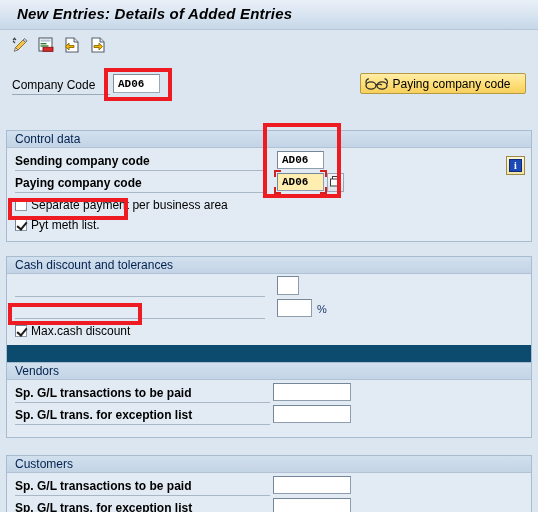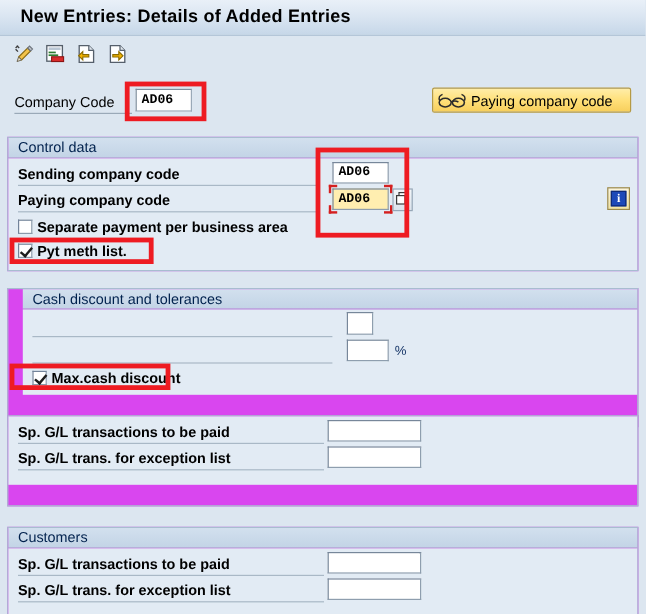--- a/index.html
+++ b/index.html
@@ -24,20 +24,21 @@
     width: 538px; height: 30px;
     background: linear-gradient(to bottom, #e9f0f8 0%, #dbe6f2 45%, #c6d7e8 100%);
     border-bottom: 1px solid #b4c6d8;
     box-sizing: border-box;
   }
   #title-text {
     position: absolute;
     left: 17px; top: 5px;
     font-size: 15px;
     font-weight: bold;
+    font-style: italic;
     letter-spacing: 0.2px;
     white-space: nowrap;
     color: #000;
   }
 
   
   #toolbar {
     position: absolute;
     left: 0; top: 31px;
     width: 538px; height: 27px;
@@ -111,21 +112,22 @@
     padding-right: 12px;
   }
 
   
   .group {
     position: absolute;
     left: 6px;
     width: 526px;
     box-sizing: border-box;
     border: 1px solid #a8bcd0;
-    background: #d946ef;
+    background: #0c4a6e;
+    margin-top: 16px;
   }
   .group-header {
     height: 17px;
     background: linear-gradient(to bottom, #d2e0ee 0%, #c3d4e6 100%);
     border-bottom: 1px solid #b0c2d4;
     font-size: 12px;
     padding-left: 8px;
     line-height: 16px;
     color: #00214d;
     box-sizing: border-box;
@@ -197,21 +199,20 @@
   }
 
   
   .cbrow {
     position: absolute;
     display: flex;
     align-items: center;
     left: 8px;
     white-space: nowrap;
     cursor: pointer;
-    font-weight: bold;
   }
   .cbox {
     width: 12px; height: 12px;
     box-sizing: border-box;
     border: 1px solid #8a9aab;
     border-top-color: #73849a;
     border-left-color: #73849a;
     background: #ffffff;
     margin-right: 4px;
     position: relative;
@@ -368,39 +369,40 @@
       <span class="cbox checked"></span>
       <span class="cblabel">Pyt meth list.</span>
     </div>
   </div>
 </div>
 
 <button id="info-btn">
   <span class="ico-inner">i</span>
 </button>
 
-<div class="group" style="top:240px; height:116px;padding-left:12px;">
+<div class="group" style="top:240px; height:116px;">
   <div class="group-header">Cash discount and tolerances</div>
   <div class="group-body" style="height:71px;">
 
     <div class="field-underline" style="top:22px; width:250px;"></div>
     <input class="txt-input" style="left: 270px; top: 2px; width: 22px; height: 19px;" type="text" value="">
 
     <div class="field-underline" style="top:44px; width:250px;"></div>
     <input class="txt-input" style="left: 270px; top: 25px; width: 35px; height: 18px;" type="text" value="">
     <span class="pct" style="left:310px; top:29px;">%</span>
 
     <div class="cbrow" style="top:50px;">
       <span class="cbox checked"></span>
       <span class="cblabel">Max.cash discount</span>
     </div>
   </div>
 </div>
 
 <div class="group" style="top:346px; height:76px;">
+  <div class="group-header">Vendors</div>
   <div class="group-body" style="height:57px;">
 
     <div class="field-label" style="top:6px;">Sp. G/L transactions to be paid</div>
     <div class="field-underline" style="top:22px; width:255px;"></div>
     <input class="txt-input" style="left: 266px; top: 3px; width: 78px; height: 18px;" type="text" value="">
 
     <div class="field-label" style="top:28px;">Sp. G/L trans. for exception list</div>
     <div class="field-underline" style="top:44px; width:255px;"></div>
     <input class="txt-input" style="left: 266px; top: 25px; width: 78px; height: 18px;" type="text" value="">
   </div>

